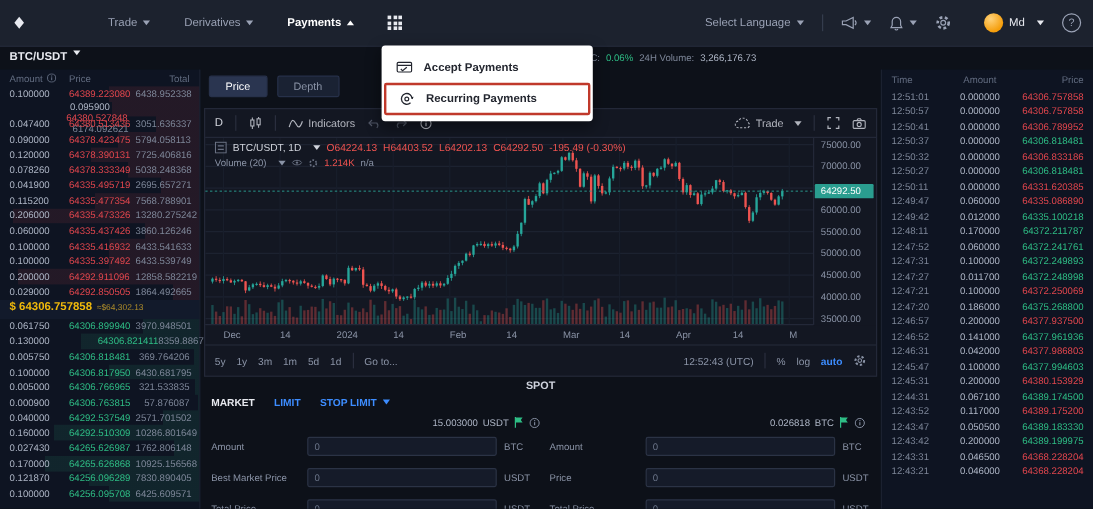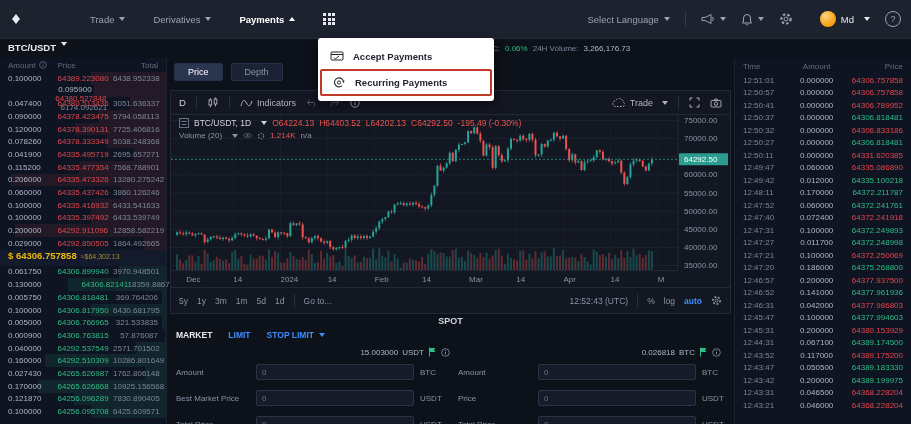--- a/index.html
+++ b/index.html
@@ -1127,25 +1127,20 @@
         <span class="tr-t">12:48:11</span>
         <span class="tr-a">0.170000</span>
         <span class="tr-p" style="color: rgb(46, 189, 133);">64372.211787</span>
       </div>
       <div class="tr-row">
         <span class="tr-t">12:47:52</span>
         <span class="tr-a">0.060000</span>
         <span class="tr-p" style="color: rgb(46, 189, 133);">64372.241761</span>
       </div>
       <div class="tr-row">
-        <span class="tr-t">12:47:40</span>
-        <span class="tr-a">0.072400</span>
-        <span class="tr-p" style="color: rgb(226, 70, 77);">64372.241918</span>
-      </div>
-      <div class="tr-row">
         <span class="tr-t">12:47:31</span>
         <span class="tr-a">0.100000</span>
         <span class="tr-p" style="color: rgb(46, 189, 133);">64372.249893</span>
       </div>
       <div class="tr-row">
         <span class="tr-t">12:47:27</span>
         <span class="tr-a">0.011700</span>
         <span class="tr-p" style="color: rgb(46, 189, 133);">64372.248998</span>
       </div>
       <div class="tr-row">

